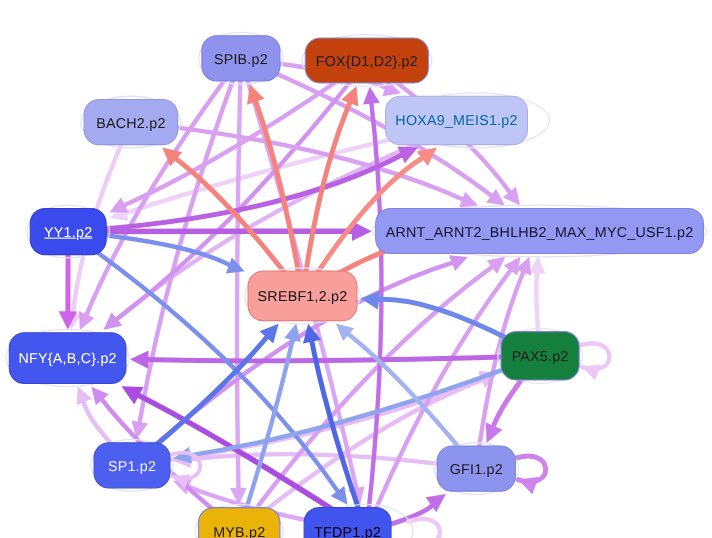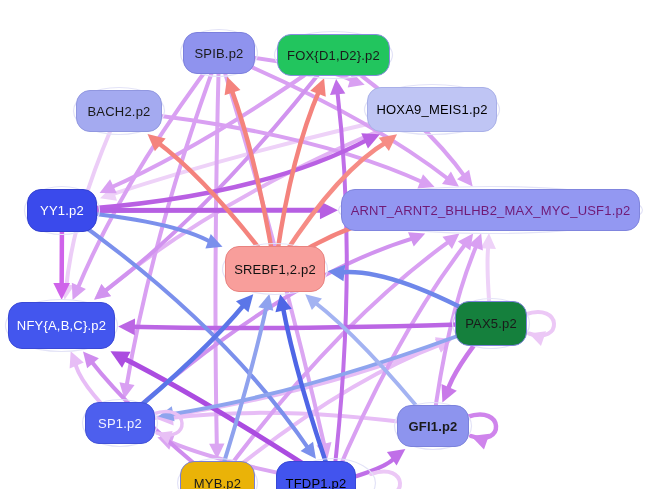--- a/index.html
+++ b/index.html
@@ -139,48 +139,48 @@
       <ellipse cx="491" cy="299.5" rx="38.5" ry="25" fill="none" stroke="#e3e3f7" stroke-width="1.2"></ellipse>
       <ellipse cx="120" cy="399" rx="37.5" ry="23.5" fill="none" stroke="#e3e3f7" stroke-width="1.2"></ellipse>
       <ellipse cx="433" cy="402" rx="38.5" ry="23.5" fill="none" stroke="#e3e3f7" stroke-width="1.2"></ellipse>
       <ellipse cx="217.5" cy="459" rx="40" ry="24.5" fill="none" stroke="#e3e3f7" stroke-width="1.2"></ellipse>
       <ellipse cx="333" cy="459" rx="42.5" ry="24.5" fill="none" stroke="#e3e3f7" stroke-width="1.2"></ellipse>
     </svg>
   <div class="node-layer" id="nodes">
       <div class="node" style="left: 183px; top: 8px; width: 72px; height: 42px; background: rgb(143, 147, 238); color: rgb(26, 26, 26); border: 1.5px solid rgb(124, 128, 221);">
         <span>SPIB.p2</span>
       </div>
-      <div class="node" style="left: 277px; top: 10px; width: 113px; height: 42px; background: #22c55e; color: rgb(26, 26, 26); border: 1.5px solid rgb(136, 140, 223);">
+      <div class="node" style="left: 277px; top: 10px; width: 113px; height: 42px; background: #c2410c; color: rgb(26, 26, 26); border: 1.5px solid rgb(136, 140, 223);">
         <span>FOX{D1,D2}.p2</span>
       </div>
       <div class="node" style="left: 76px; top: 66px; width: 86px; height: 42px; background: rgb(164, 170, 240); color: rgb(26, 26, 26); border: 1.5px solid rgb(145, 151, 224); align-items: center;">
         <span>BACH2.p2</span>
       </div>
-      <div class="node" style="left: 367px; top: 63px; width: 130px; height: 45px; background: rgb(191, 197, 244); color: #000000; border: 1.5px solid rgb(169, 176, 232);">
+      <div class="node" style="left: 350px; top: 63px; width: 130px; height: 45px; background: rgb(191, 197, 244); color: #0369a1; border: 1.5px solid rgb(169, 176, 232);">
         <span>HOXA9_MEIS1.p2</span>
       </div>
-      <div class="node" style="left: 27px; top: 165px; width: 70px; height: 43px; background: rgb(58, 74, 236); color: rgb(255, 255, 255); border: 1.5px solid rgb(51, 64, 208);">
+      <div class="node" style="left: 27px; top: 165px; width: 70px; height: 43px; background: rgb(58, 74, 236); color: rgb(255, 255, 255); border: 1.5px solid rgb(51, 64, 208); text-decoration: underline;">
         <span>YY1.p2</span>
       </div>
-      <div class="node" style="left: 341px; top: 165px; width: 299px; height: 42px; background: rgb(147, 152, 242); color: #701a75; border: 1.5px solid rgb(128, 133, 222);">
+      <div class="node" style="left: 341px; top: 165px; width: 299px; height: 42px; background: rgb(147, 152, 242); color: #0f172a; border: 1.5px solid rgb(128, 133, 222);">
         <span>ARNT_ARNT2_BHLHB2_MAX_MYC_USF1.p2</span>
       </div>
       <div class="node" style="left: 225px; top: 222px; width: 100px; height: 46px; background: rgb(248, 158, 155); color: rgb(17, 17, 17); border: 1.5px solid rgb(232, 130, 127);">
         <span>SREBF1,2.p2</span>
       </div>
       <div class="node" style="left: 8px; top: 278px; width: 107px; height: 47px; background: rgb(67, 86, 238); color: rgb(255, 255, 255); border: 1.5px solid rgb(58, 73, 214);">
         <span>NFY{A,B,C}.p2</span>
       </div>
       <div class="node" style="left: 455px; top: 277px; width: 72px; height: 45px; background: #15803d; color: rgb(26, 26, 26); border: 1.5px solid rgb(125, 129, 218);">
         <span>PAX5.p2</span>
       </div>
       <div class="node" style="left: 85px; top: 378px; width: 70px; height: 42px; background: rgb(77, 95, 238); color: rgb(242, 242, 255); border: 1.5px solid rgb(66, 82, 216); align-items: center;">
         <span>SP1.p2</span>
       </div>
-      <div class="node" style="left: 397px; top: 381px; width: 72px; height: 42px; background: rgb(141, 148, 238); color: rgb(26, 26, 26); border: 1.5px solid rgb(124, 131, 220); font-weight: bold;">
+      <div class="node" style="left: 397px; top: 381px; width: 72px; height: 42px; background: rgb(141, 148, 238); color: rgb(26, 26, 26); border: 1.5px solid rgb(124, 131, 220);">
         <span>GFI1.p2</span>
       </div>
       <div class="node" style="left: 180px; top: 437px; width: 75px; height: 44px; background: #eab308; color: rgb(26, 26, 26); border: 1.5px solid rgb(120, 127, 214);">
         <span>MYB.p2</span>
       </div>
       <div class="node" style="left: 276px; top: 437px; width: 80px; height: 44px; background: rgb(66, 84, 238); color: #000000; border: 1.5px solid rgb(56, 72, 214); text-align: center;">
         <span>TFDP1.p2</span>
       </div>
     </div>
 </div>

